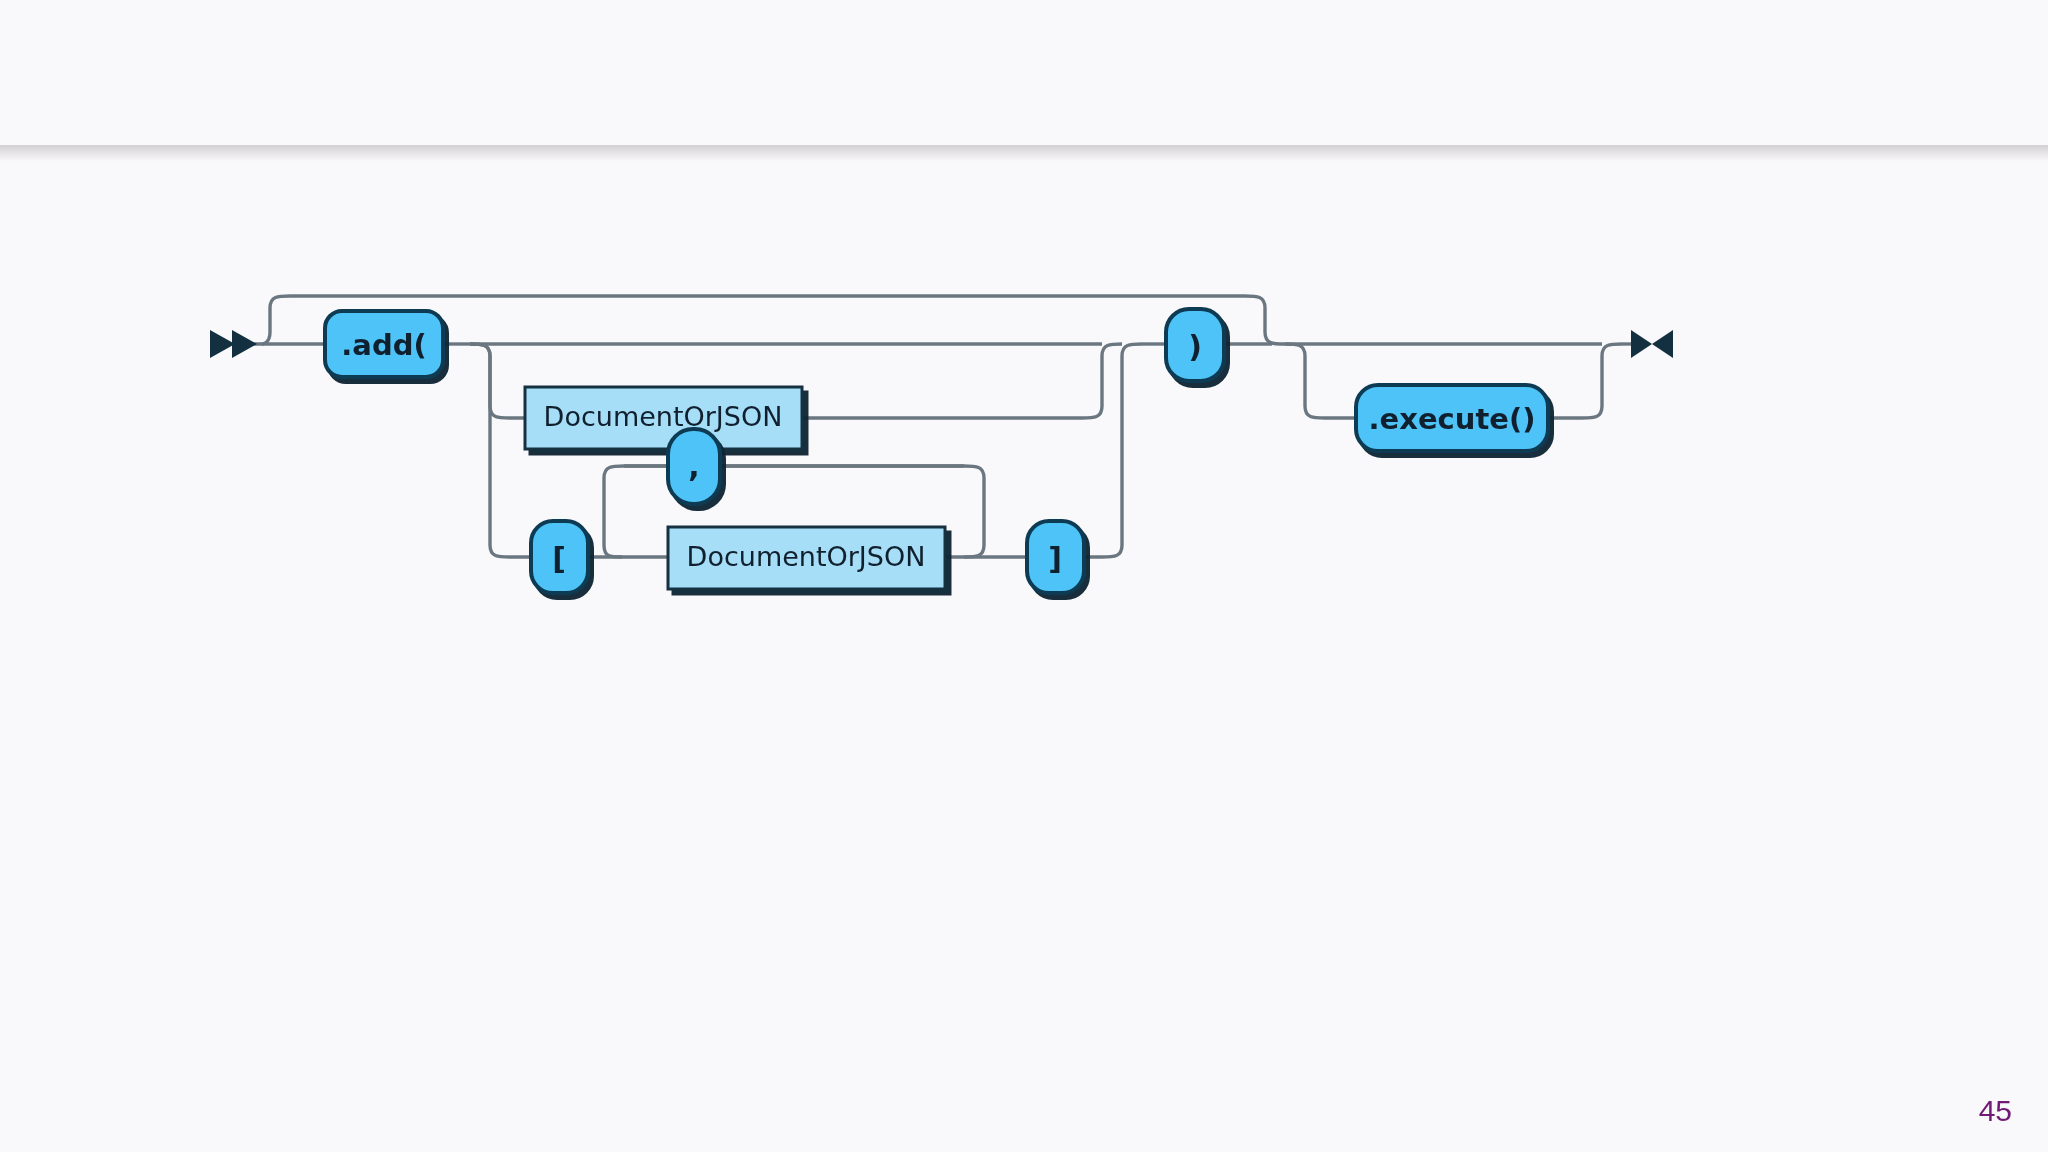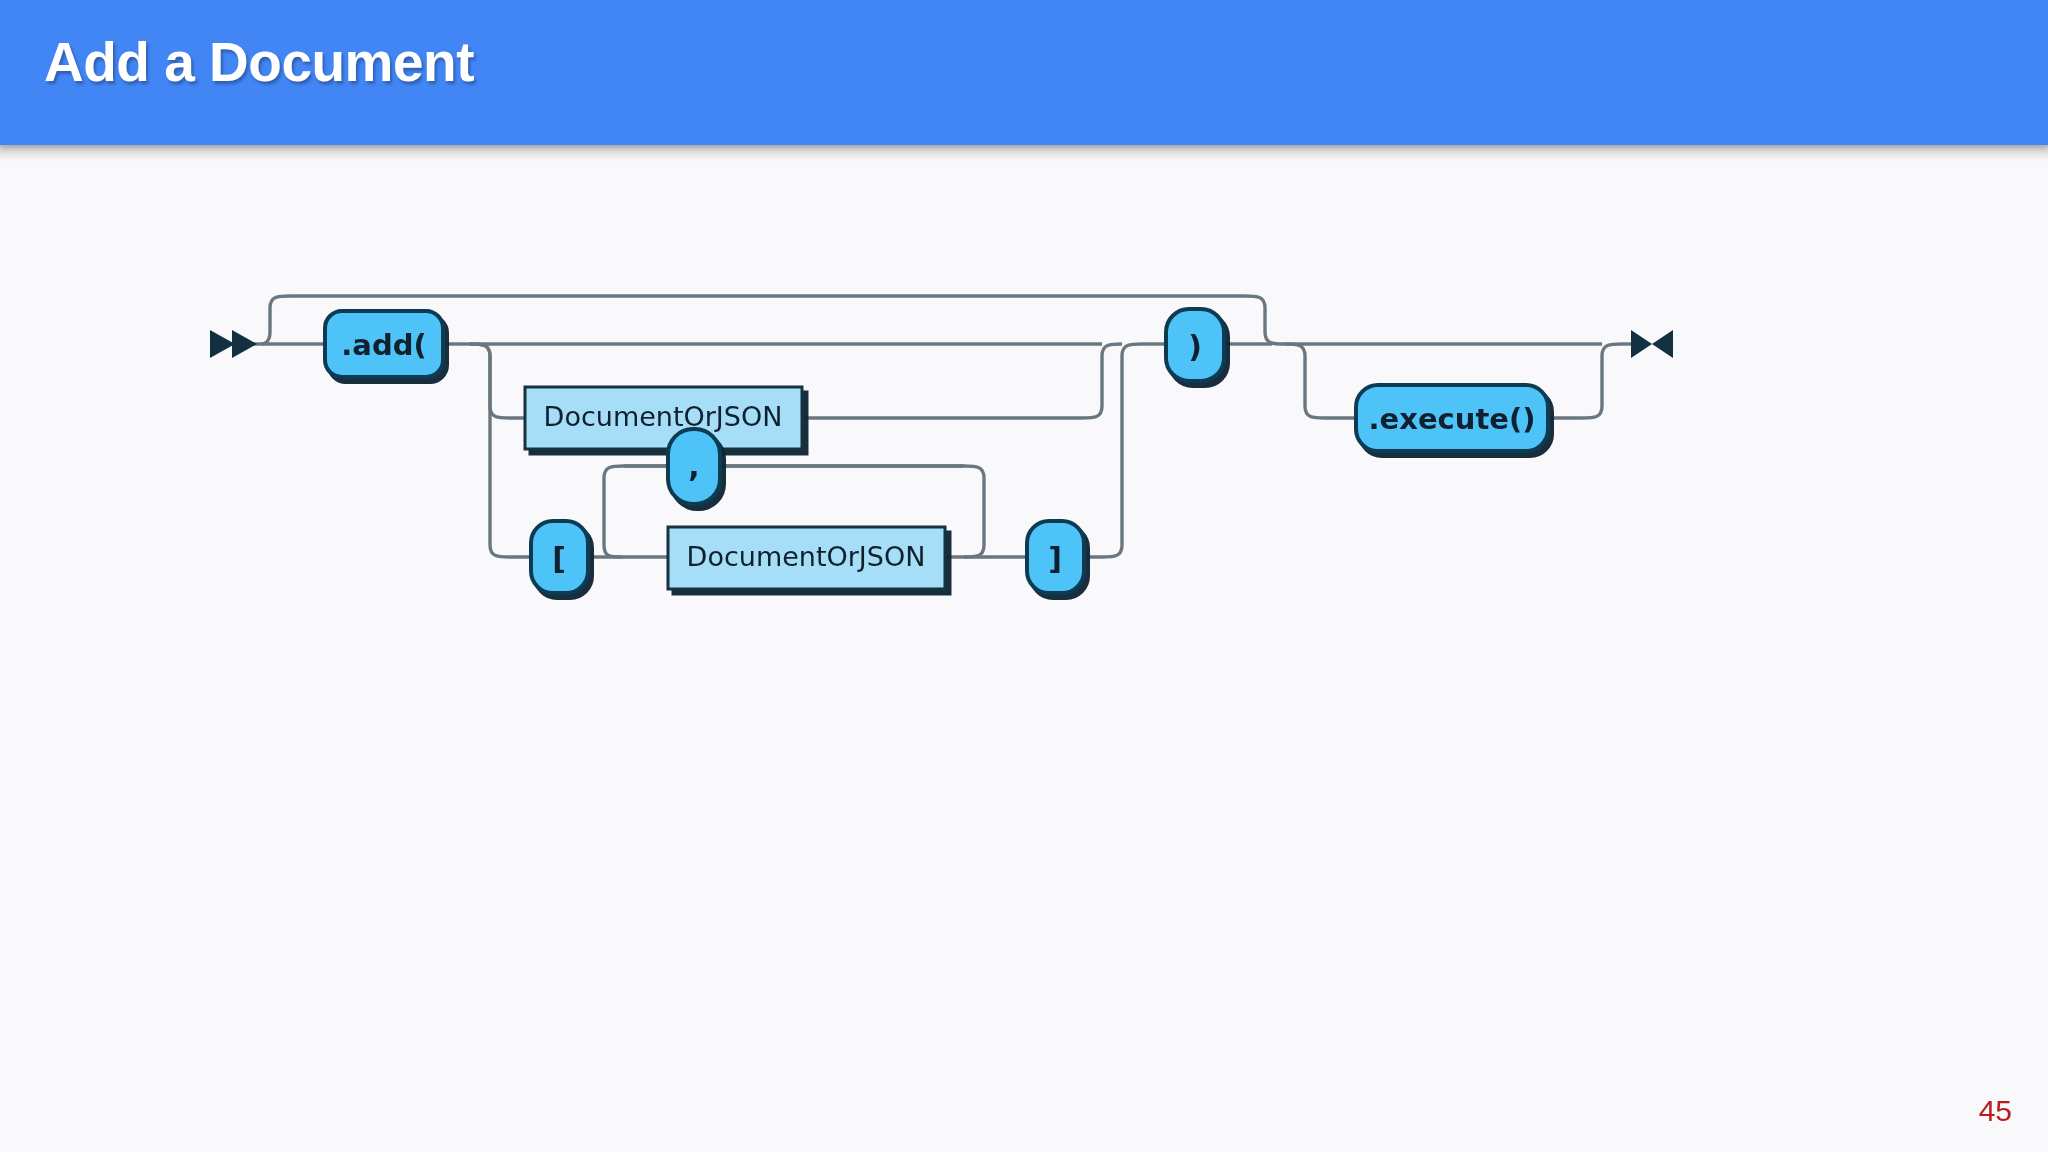--- a/index.html
+++ b/index.html
@@ -73,21 +73,21 @@
     left: 0;
     top: 0;
   }
 
   
   #page-number {
     position: absolute;
     right: 36px;
     bottom: 24px;
     font-size: 30px;
-    color: #b91c1c;
+    color: #701a75;
     font-family: "Liberation Sans", "DejaVu Sans", sans-serif;
     z-index: 6;
   }
 
   
   .rr-terminal-label {
     font-family: "DejaVu Sans", "Liberation Sans", sans-serif;
     font-weight: bold;
     fill: #10202e;
   }
@@ -95,23 +95,20 @@
     font-family: "DejaVu Sans", "Liberation Sans", sans-serif;
     font-weight: normal;
     fill: #10202e;
   }
 </style>
 </head>
 <body>
 
 <div id="slide">
 
-  <div id="header-band">
-    <div id="header-title">Add a Document</div>
-  </div>
   <div id="header-shadow"></div>
 
   <div id="diagram-stage">
     <svg id="diagram-svg" width="2048" height="1007" viewBox="0 0 2048 1007">
       <defs>
         <filter id="nodeShadow" x="-30%" y="-30%" width="180%" height="190%">
           <feDropShadow dx="4" dy="5" stdDeviation="0.6" flood-color="#0c2433" flood-opacity="0.95"></feDropShadow>
         </filter>
         <filter id="boxShadow" x="-30%" y="-30%" width="180%" height="190%">
           <feDropShadow dx="5" dy="5" stdDeviation="0.4" flood-color="#0c2433" flood-opacity="0.95"></feDropShadow>

